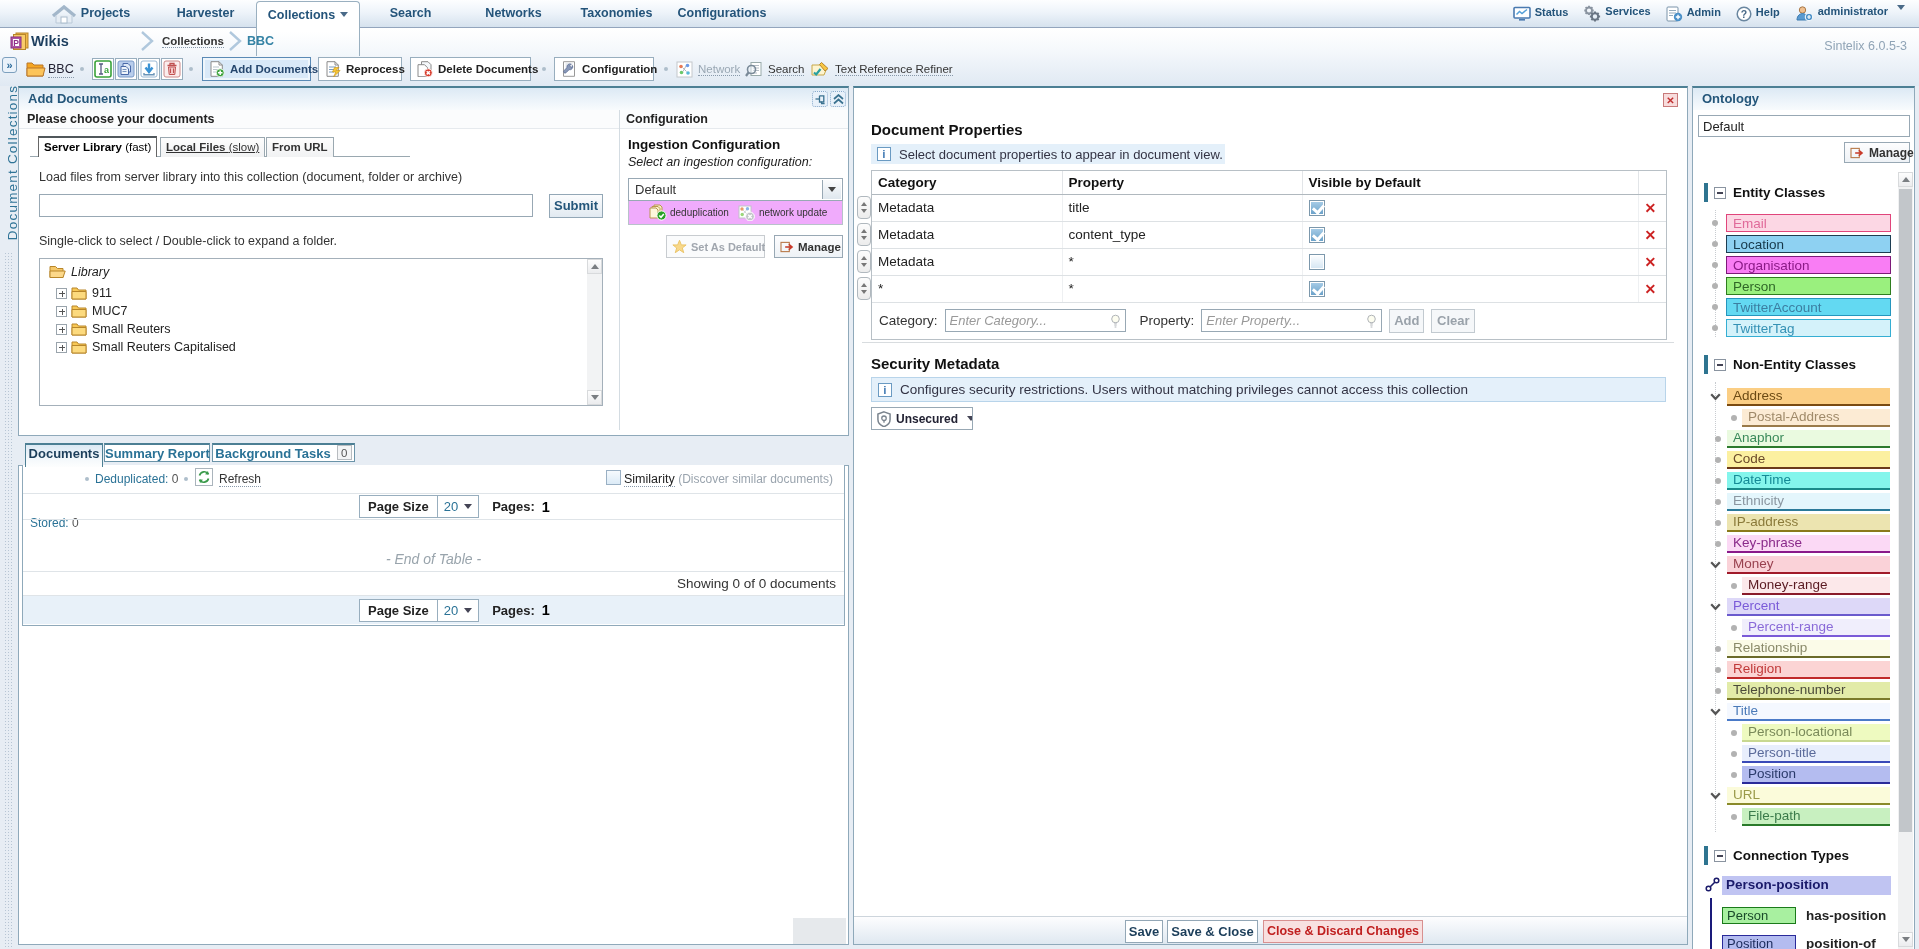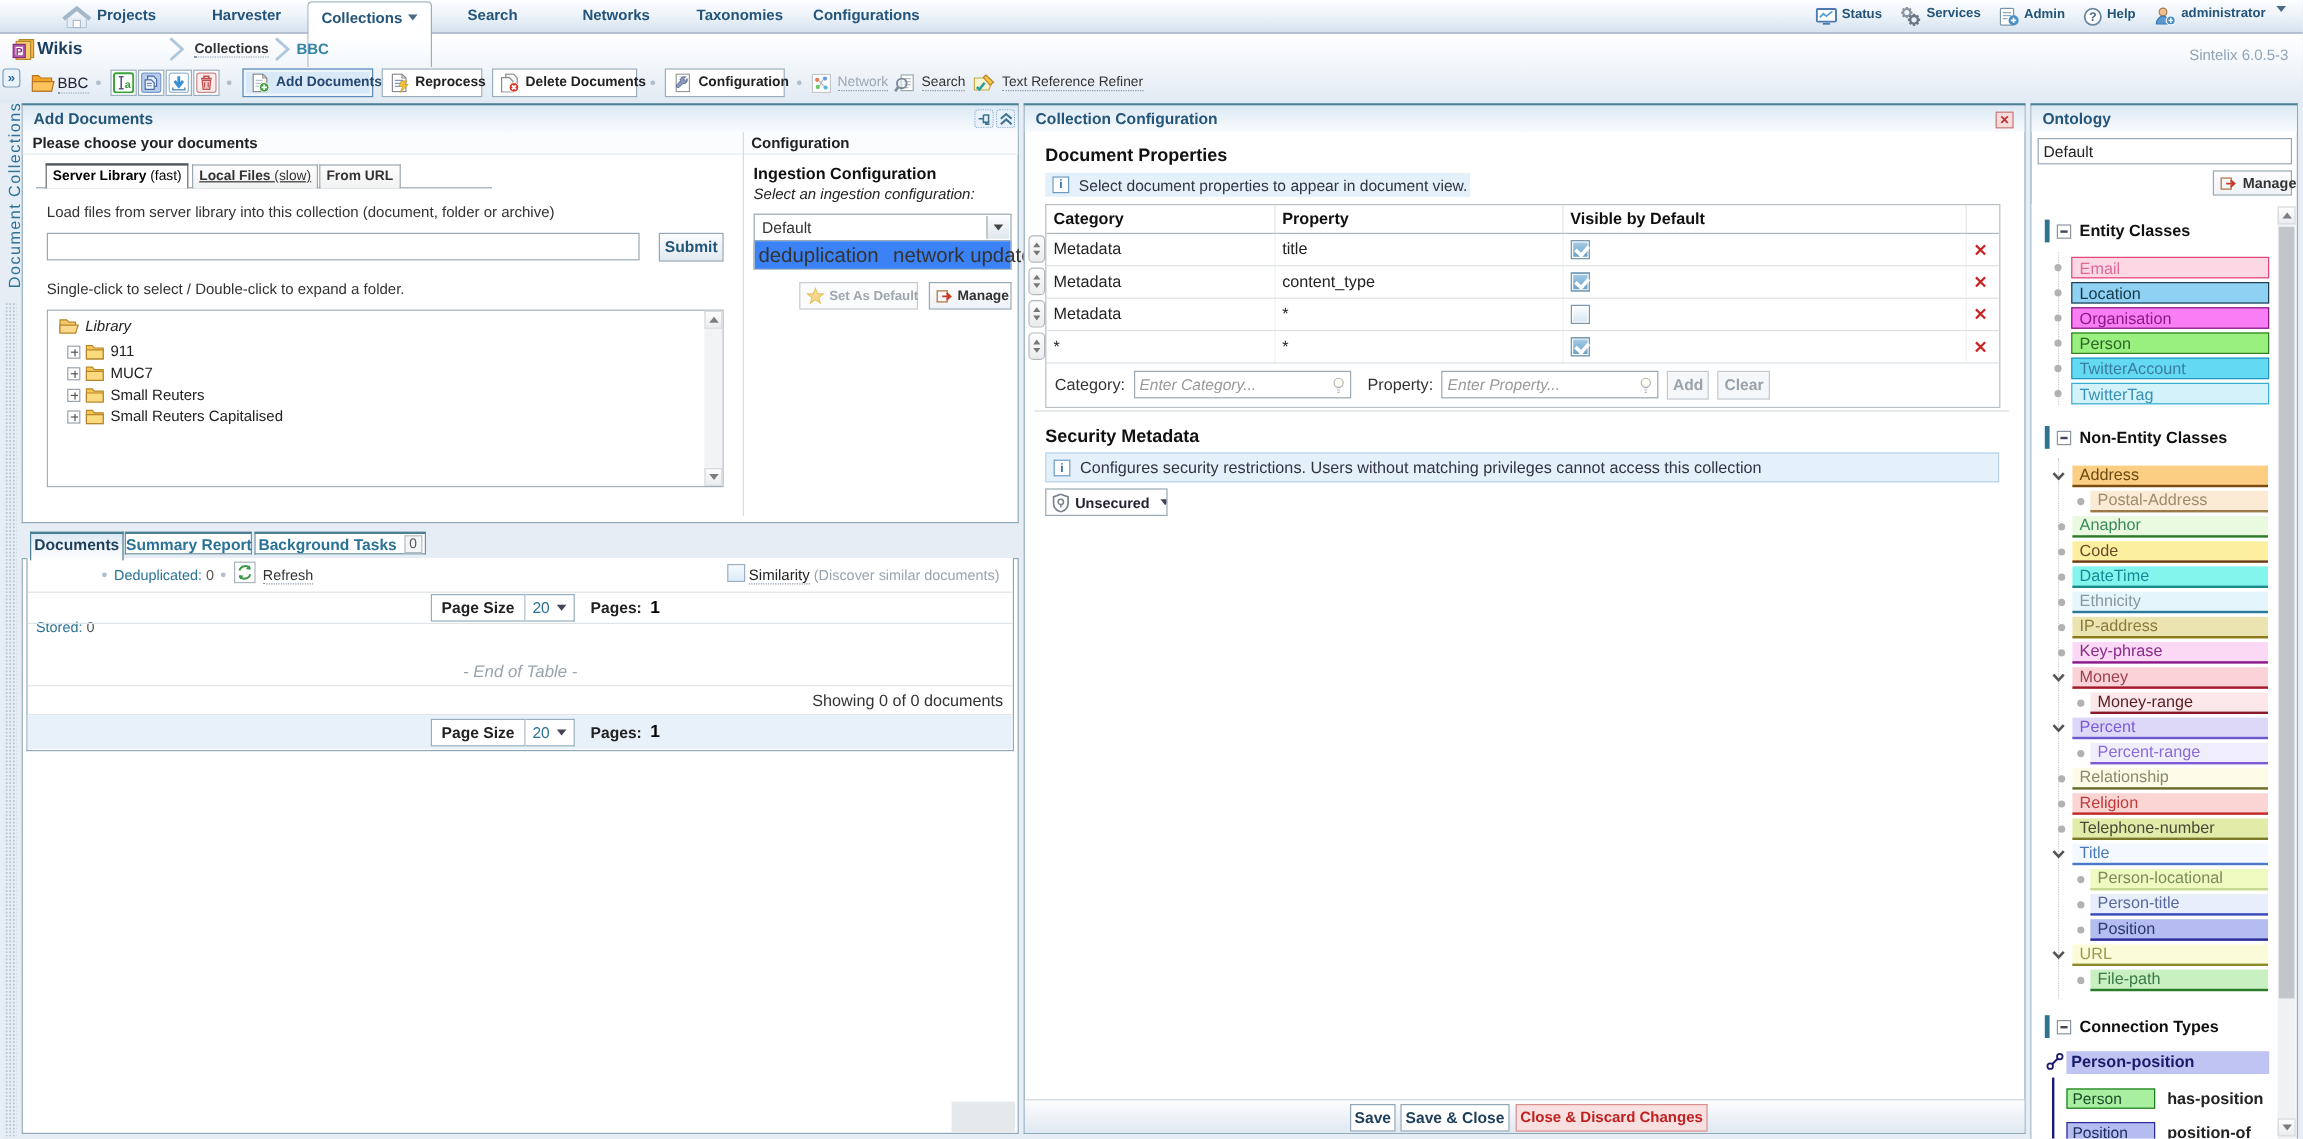--- a/index.html
+++ b/index.html
@@ -378,21 +378,21 @@
     </div>
   </div>
 
   <div class="abs nw" style="left:609px;top:49px;font-weight:bold;font-size:13.5px;color:#111;">Ingestion Configuration</div>
   <div class="abs nw" style="left:609px;top:67px;font-style:italic;font-size:12.5px;color:#222;">Select an ingestion configuration:</div>
   <div class="abs" style="left:609px;top:90px;width:215px;height:23px;border:1px solid #98a8b4;background:#fff;line-height:21px;padding-left:6px;">Default
     <div style="position:absolute;right:1px;top:1px;width:19px;height:19px;background:linear-gradient(180deg,#fbfcfd,#dfe7ee);border-left:1px solid #98a8b4;">
         <div class="tri-dn" style="margin:7px auto;border-top-color:#444;"></div>
       </div>
   </div>
-  <div class="abs nw" style="left:609px;top:113px;width:215px;height:24px;border:1px solid #b8c2ca;border-top:none;background:#3b82f6;display:flex;align-items:center;gap:3px;padding-left:0;font-size:17px;color:#333;">
+  <div class="abs nw" style="left:609px;top:113px;width:215px;height:24px;border:1px solid #b8c2ca;border-top:none;background:#f0abfc;display:flex;align-items:center;gap:3px;padding-left:20px;font-size:10px;color:#333;">
     <svg width="18" height="17" viewBox="0 0 18 17">
         <path d="M5 1 h6 l2 2 v8 h-8 z" fill="#f8ecc0" stroke="#b89850"></path>
         <path d="M3 2.5 h6 l2 2 v8 h-8 z" fill="#faf0cc" stroke="#b89850"></path>
         <path d="M1 4 h6 l2 2 v8 h-8 z" fill="#fdf6dc" stroke="#b89850"></path>
         <circle cx="12.5" cy="11.5" r="4.6" fill="#2aa02a" stroke="#fff"></circle>
         <path d="M10.3 11.5 l1.7 1.8 L14.8 10" stroke="#fff" stroke-width="1.5" fill="none"></path>
       </svg>
     <span>deduplication</span>
     <svg width="18" height="16" viewBox="0 0 18 16" style="margin-left:6px">
         <rect x="1" y="1" width="12" height="12" fill="#fff" stroke="#c0c4c8"></rect>
@@ -456,21 +456,20 @@
       <div style="width:13px"></div>
         <div style="font-weight:bold;color:#222;">Pages:</div>
         <div style="width:7px"></div>
         <div style="font-weight:bold;color:#000;font-size:14.5px;">1</div>
     </div>
   </div>
   <div class="abs" style="left:774px;top:452px;width:53px;height:26px;background:#e6e9ec;"></div>
 </div>
 
 <div id="mpanel" class="panel">
-  <div class="ptitle">Collection Configuration</div>
   <div class="abs" style="left:809px;top:5px;width:15px;height:14px;border:1px solid #c87a7a;background:#f8dcdc;color:#c03030;font-weight:bold;font-size:10px;text-align:center;line-height:13px;">✕</div>
 
   <div class="abs h2x" style="left:17px;top:33px;">Document Properties</div>
   <div class="inforow abs" style="left:17px;top:56px;width:354px;height:20px;">
     <div class="infoi">i</div>Select document properties to appear in document view.
   </div>
 
   <div class="abs" style="left:17px;top:82px;width:796px;border:1px solid #b8c0c6;background:#fff;">
     <table class="props">
       <tbody>

